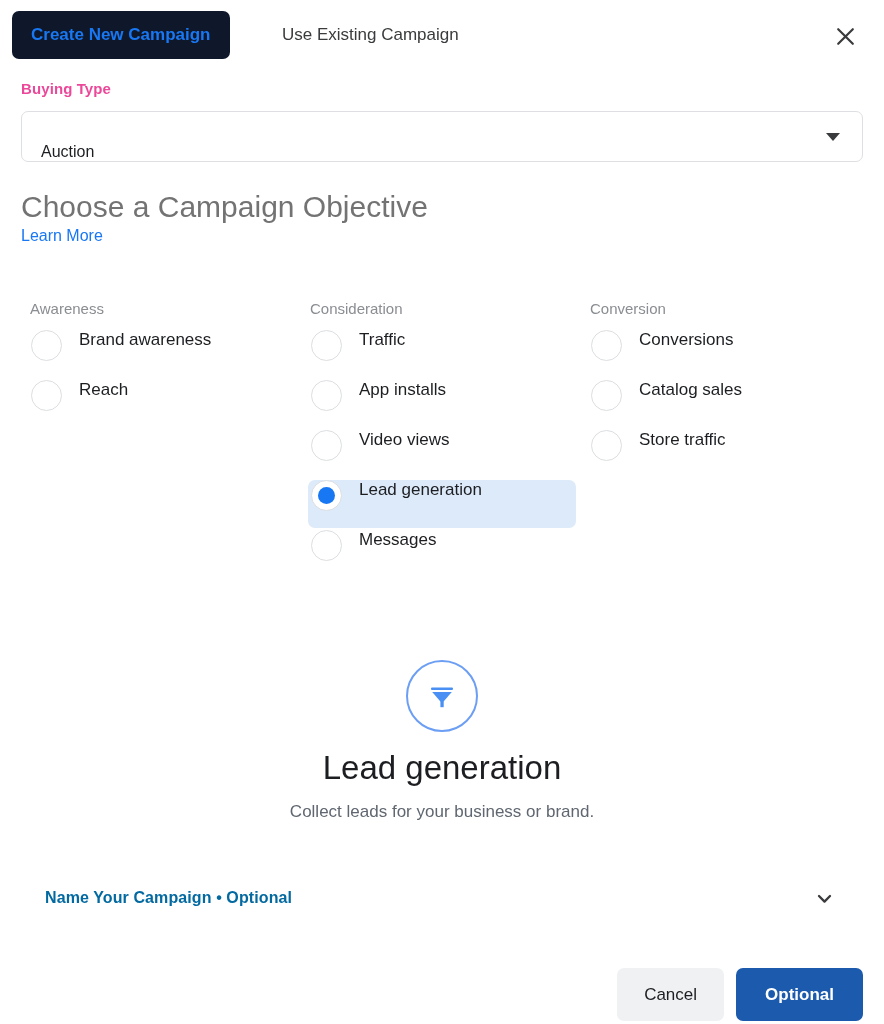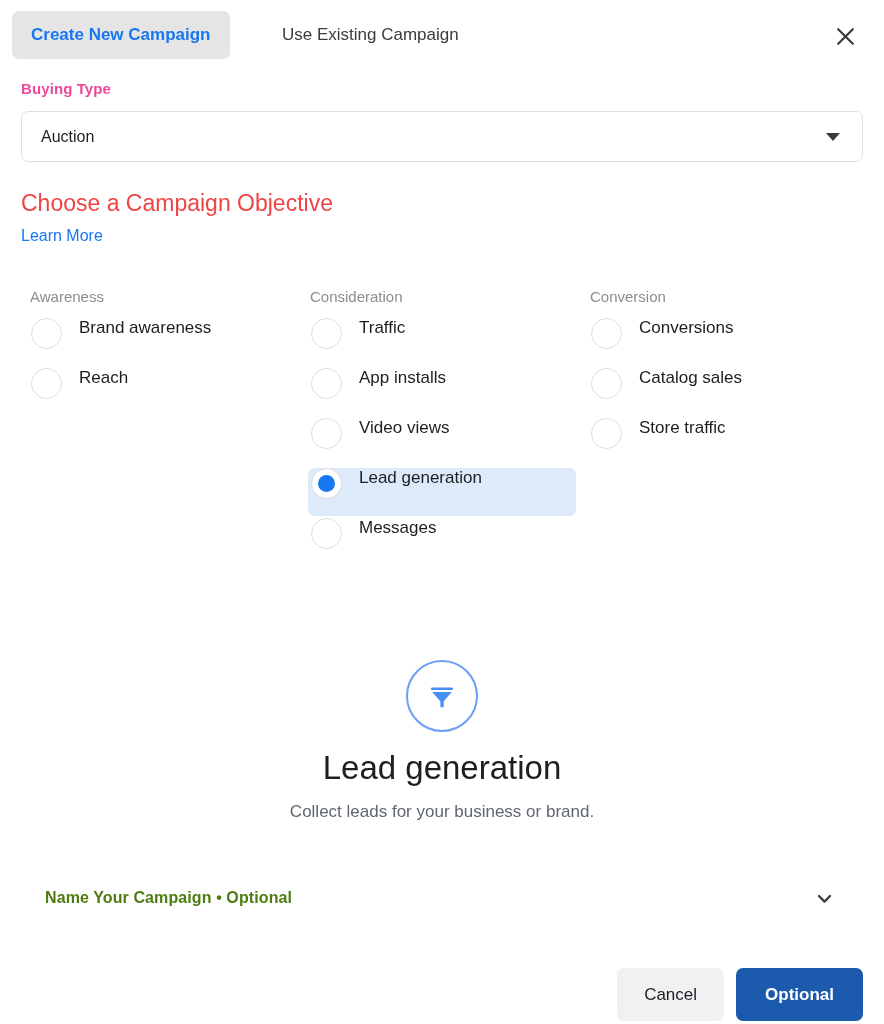--- a/index.html
+++ b/index.html
@@ -32,21 +32,21 @@
     align-items: center;
     justify-content: center;
     border-radius: 7px;
     font-size: 17px;
     cursor: pointer;
     white-space: nowrap;
   }
   .tab-active {
     left: 12px;
     padding: 0 19px;
-    background: #e5e5e5;
+    background: #0f172a;
     color: #1877f2;
     font-weight: bold;
   }
   .tab-inactive {
     left: 268px;
     padding: 0 14px;
     background: transparent;
     color: #3a3b3c;
     font-weight: normal;
   }
@@ -77,21 +77,21 @@
   .select-box {
     position: absolute;
     left: 21px;
     top: 111px;
     width: 842px;
     height: 51px;
     border: 1px solid #dddfe2;
     border-radius: 7px;
     background: #ffffff;
     display: flex;
-    align-items: center;
+    align-items: flex-end;
     cursor: pointer;
   }
   .select-value {
     padding-left: 19px;
     font-size: 16px;
     color: #1c1e21;
   }
   .select-caret {
     position: absolute;
     right: 22px;
@@ -100,22 +100,22 @@
     border-left: 7px solid transparent;
     border-right: 7px solid transparent;
     border-top: 8px solid #3a3b3c;
   }
 
   
   .objective-title {
     position: absolute;
     left: 21px;
     top: 190px;
-    font-size: 23px;
-    color: #ef4444;
+    font-size: 30px;
+    color: #737373;
     font-weight: normal;
   }
   .learn-more {
     position: absolute;
     left: 21px;
     top: 227px;
     font-size: 16px;
     color: #1877f2;
     text-decoration: none;
     cursor: pointer;
@@ -123,21 +123,21 @@
 
   
   .columns {
     position: absolute;
     top: 288px;
     left: 0;
     width: 884px;
   }
   .col {
     position: absolute;
-    top: 0;
+    top: 12px;
   }
   .col-awareness    { left: 28px;  width: 275px; }
   .col-consideration{ left: 308px; width: 275px; }
   .col-conversion   { left: 588px; width: 275px; }
 
   .col-heading {
     font-size: 15px;
     color: #8a8d91;
     padding-left: 2px;
     height: 30px;
@@ -216,21 +216,21 @@
     width: 790px;
     height: 36px;
     display: flex;
     align-items: center;
     justify-content: space-between;
     cursor: pointer;
   }
   .accordion-label {
     font-size: 16px;
     font-weight: bold;
-    color: #4d7c0f;
+    color: #0369a1;
     letter-spacing: 0.1px;
   }
   .chevron svg { display: block; }
 
   
   .footer {
     position: absolute;
     left: 0;
     top: 955px;
     width: 884px;

